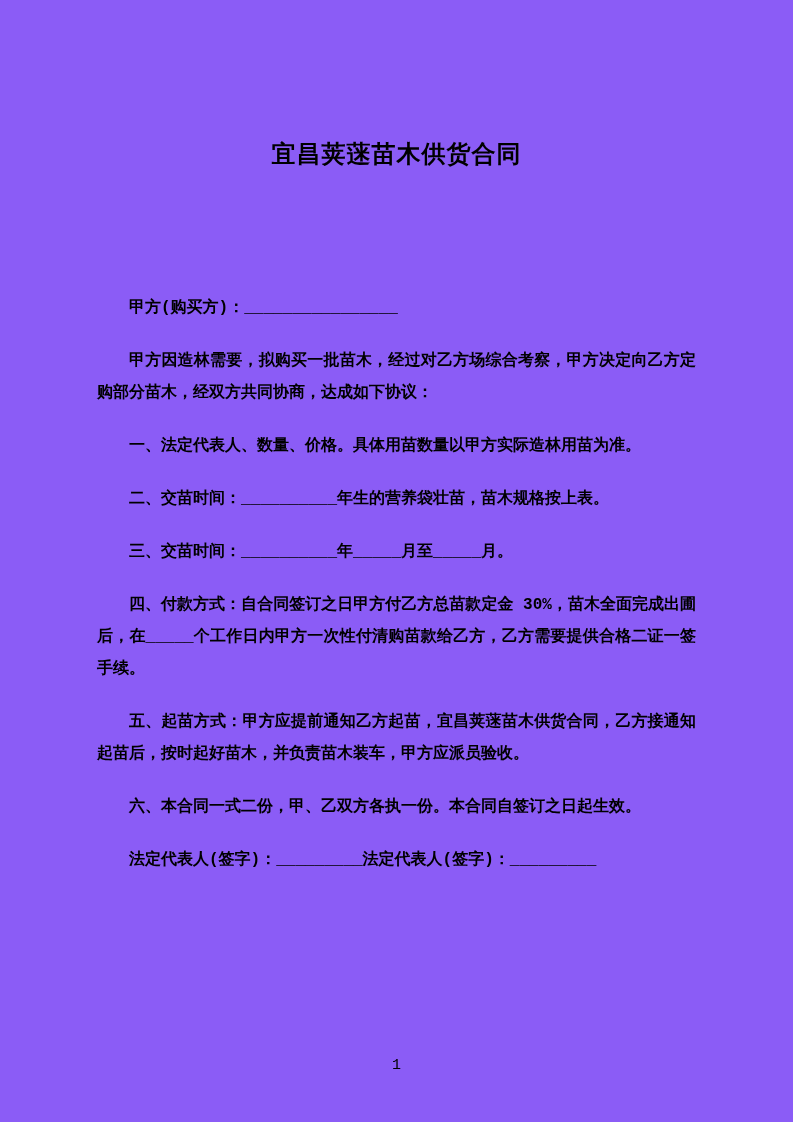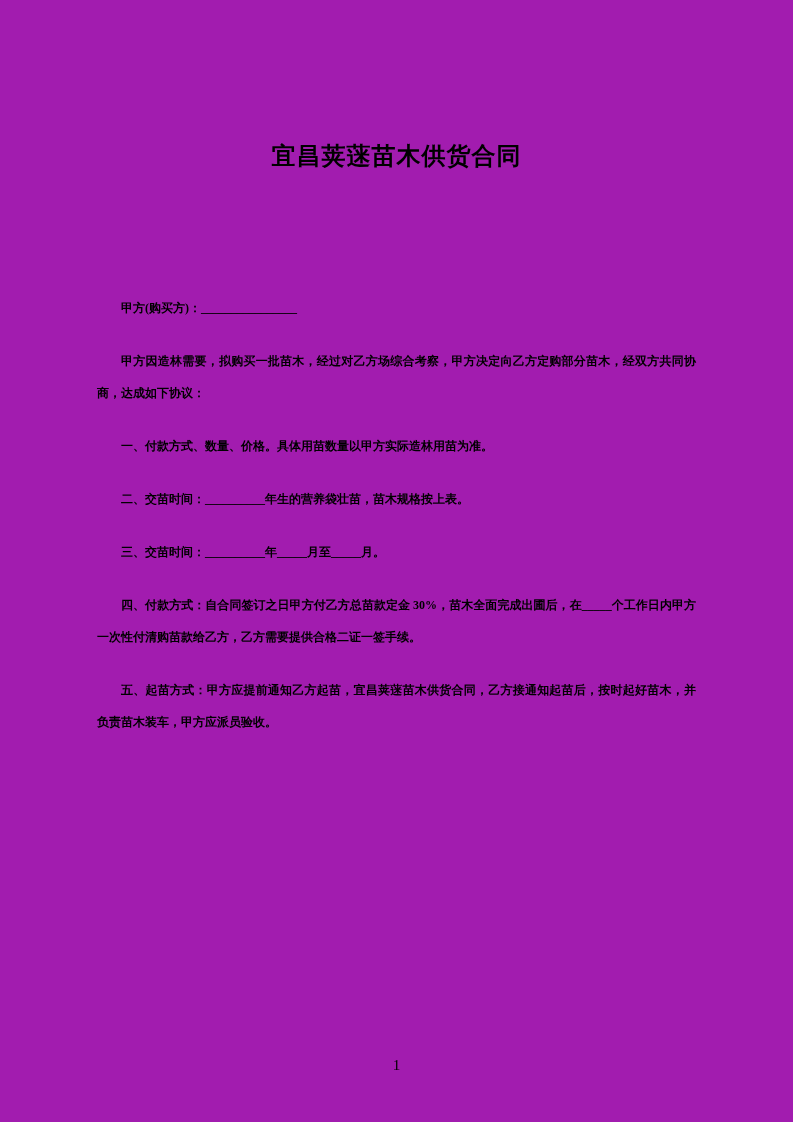--- a/index.html
+++ b/index.html
@@ -4,40 +4,40 @@
 <style>
   html, body {
     margin: 0;
     padding: 0;
     background: #ffffff;
   }
   .page {
     position: relative;
     width: 793px;
     height: 1122px;
-    background: #a21caf;
+    background: #8b5cf6;
     color: #000000;
-    font-family: Liberation Serif, serif;
+    font-family: Liberation Mono, monospace;
     overflow: hidden;
     box-sizing: border-box;
   }
   .content {
     padding: 142px 97px 0 97px;
   }
   .doc-title {
     margin: 0 0 122px 0;
     text-align: center;
     font-size: 24px;
     line-height: 28px;
     font-weight: bold;
     letter-spacing: 1px;
   }
   p.para {
     margin: 0 0 21px 0;
-    font-size: 12px;
+    font-size: 16px;
     line-height: 32px;
     font-weight: bold;
     text-indent: 2em;
     text-align: justify;
     word-break: break-all;
     overflow-wrap: anywhere;
   }
   .page-number {
     position: absolute;
     left: 0;
@@ -54,30 +54,32 @@
 <div class="page">
   <div class="content">
 
     <h1 class="doc-title">宜昌荚蒾苗木供货合同</h1>
 
     <p class="para">甲方(购买方)：________________</p>
 
 
     <p class="para">甲方因造林需要，拟购买一批苗木，经过对乙方场综合考察，甲方决定向乙方定购部分苗木，经双方共同协商，达成如下协议：</p>
 
-    <p class="para">一、付款方式、数量、价格。具体用苗数量以甲方实际造林用苗为准。</p>
+    <p class="para">一、法定代表人、数量、价格。具体用苗数量以甲方实际造林用苗为准。</p>
 
     <p class="para">二、交苗时间：__________年生的营养袋壮苗，苗木规格按上表。</p>
 
     <p class="para">三、交苗时间：__________年_____月至_____月。</p>
 
     <p class="para">四、付款方式：自合同签订之日甲方付乙方总苗款定金 30%，苗木全面完成出圃后，在_____个工作日内甲方一次性付清购苗款给乙方，乙方需要提供合格二证一签手续。</p>
 
     <p class="para">五、起苗方式：甲方应提前通知乙方起苗，宜昌荚蒾苗木供货合同，乙方接通知起苗后，按时起好苗木，并负责苗木装车，甲方应派员验收。</p>
 
+    <p class="para">六、本合同一式二份，甲、乙双方各执一份。本合同自签订之日起生效。</p>
 
 
+    <p class="para">法定代表人(签字)：_________法定代表人(签字)：_________</p>
 
 
   </div>
 
   <div class="page-number">1</div>
 </div>
 
 </body></html>

